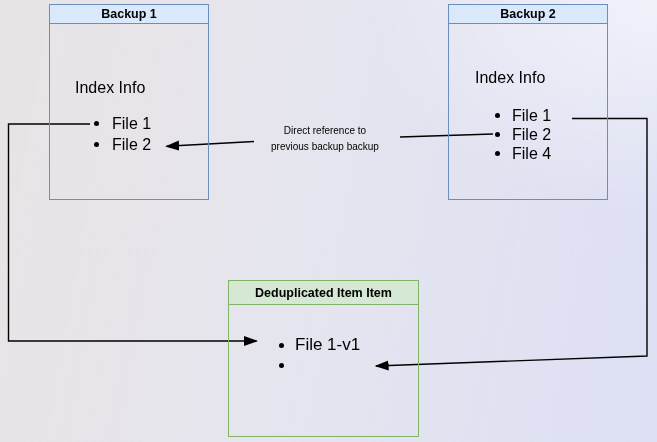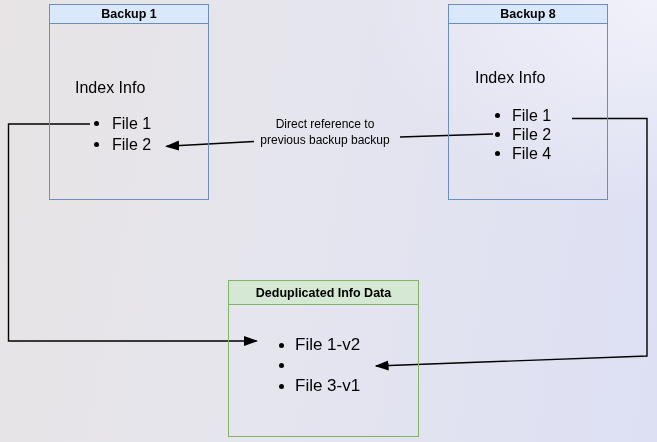--- a/index.html
+++ b/index.html
@@ -63,24 +63,24 @@
     background: #000;
     flex: 0 0 auto;
   }
   .box#backup1 .dot { margin-right: 13px; }
   .box#backup2 .dot { margin-right: 12px; }
   .box#dedup   .dot { margin-right: 11px; }
   .file-label { white-space: nowrap; }
 
   .annotation {
     position: absolute;
-    left: 235px; top: 116px;
+    left: 235px; top: 123px;
     width: 180px;
     text-align: center;
-    font-size: 12px;
+    font-size: 10px;
     line-height: 16px;
     white-space: nowrap;
   }
 </style>
 </head>
 <body>
 
 <div class="stage">
 
   <svg class="connectors" viewBox="0 0 657 442" xmlns="http://www.w3.org/2000/svg">
@@ -106,54 +106,50 @@
         </div>
         <div class="file-row">
           <span class="dot"></span>
           <span class="file-label">File 2</span>
         </div>
       </div>
     </div>
   </div>
 
   <div class="box blue" id="backup2" style="left:448px; top:4px; width:160px; height:196px;">
-    <div class="box-header">Backup 8</div>
+    <div class="box-header">Backup 2</div>
     <div class="box-body">
       <div class="index-label" style="left:26px; top:44px;">Index Info</div>
       <div class="file-list" style="left:46px; top:82px;">
         <div class="file-row">
           <span class="dot"></span>
           <span class="file-label">File 1</span>
         </div>
         <div class="file-row">
           <span class="dot"></span>
           <span class="file-label">File 2</span>
         </div>
         <div class="file-row">
           <span class="dot"></span>
           <span class="file-label">File 4</span>
         </div>
       </div>
     </div>
   </div>
 
   <div class="box green" id="dedup" style="left:228px; top:280px; width:191px; height:157px;">
-    <div class="box-header">Deduplicated Info Data</div>
+    <div class="box-header">Deduplicated Item Item</div>
     <div class="box-body">
       <div class="file-list" style="left:50px; top:30px;">
         <div class="file-row">
           <span class="dot"></span>
-          <span class="file-label">File 1-v2</span>
+          <span class="file-label">File 1-v1</span>
         </div>
         <div class="file-row">
           <span class="dot"></span>
-        </div>
-        <div class="file-row">
-          <span class="dot"></span>
-          <span class="file-label">File 3-v1</span>
         </div>
       </div>
     </div>
   </div>
 
   <div class="annotation">
     <div>Direct reference to</div>
     <div>previous backup backup</div>
   </div>
 

